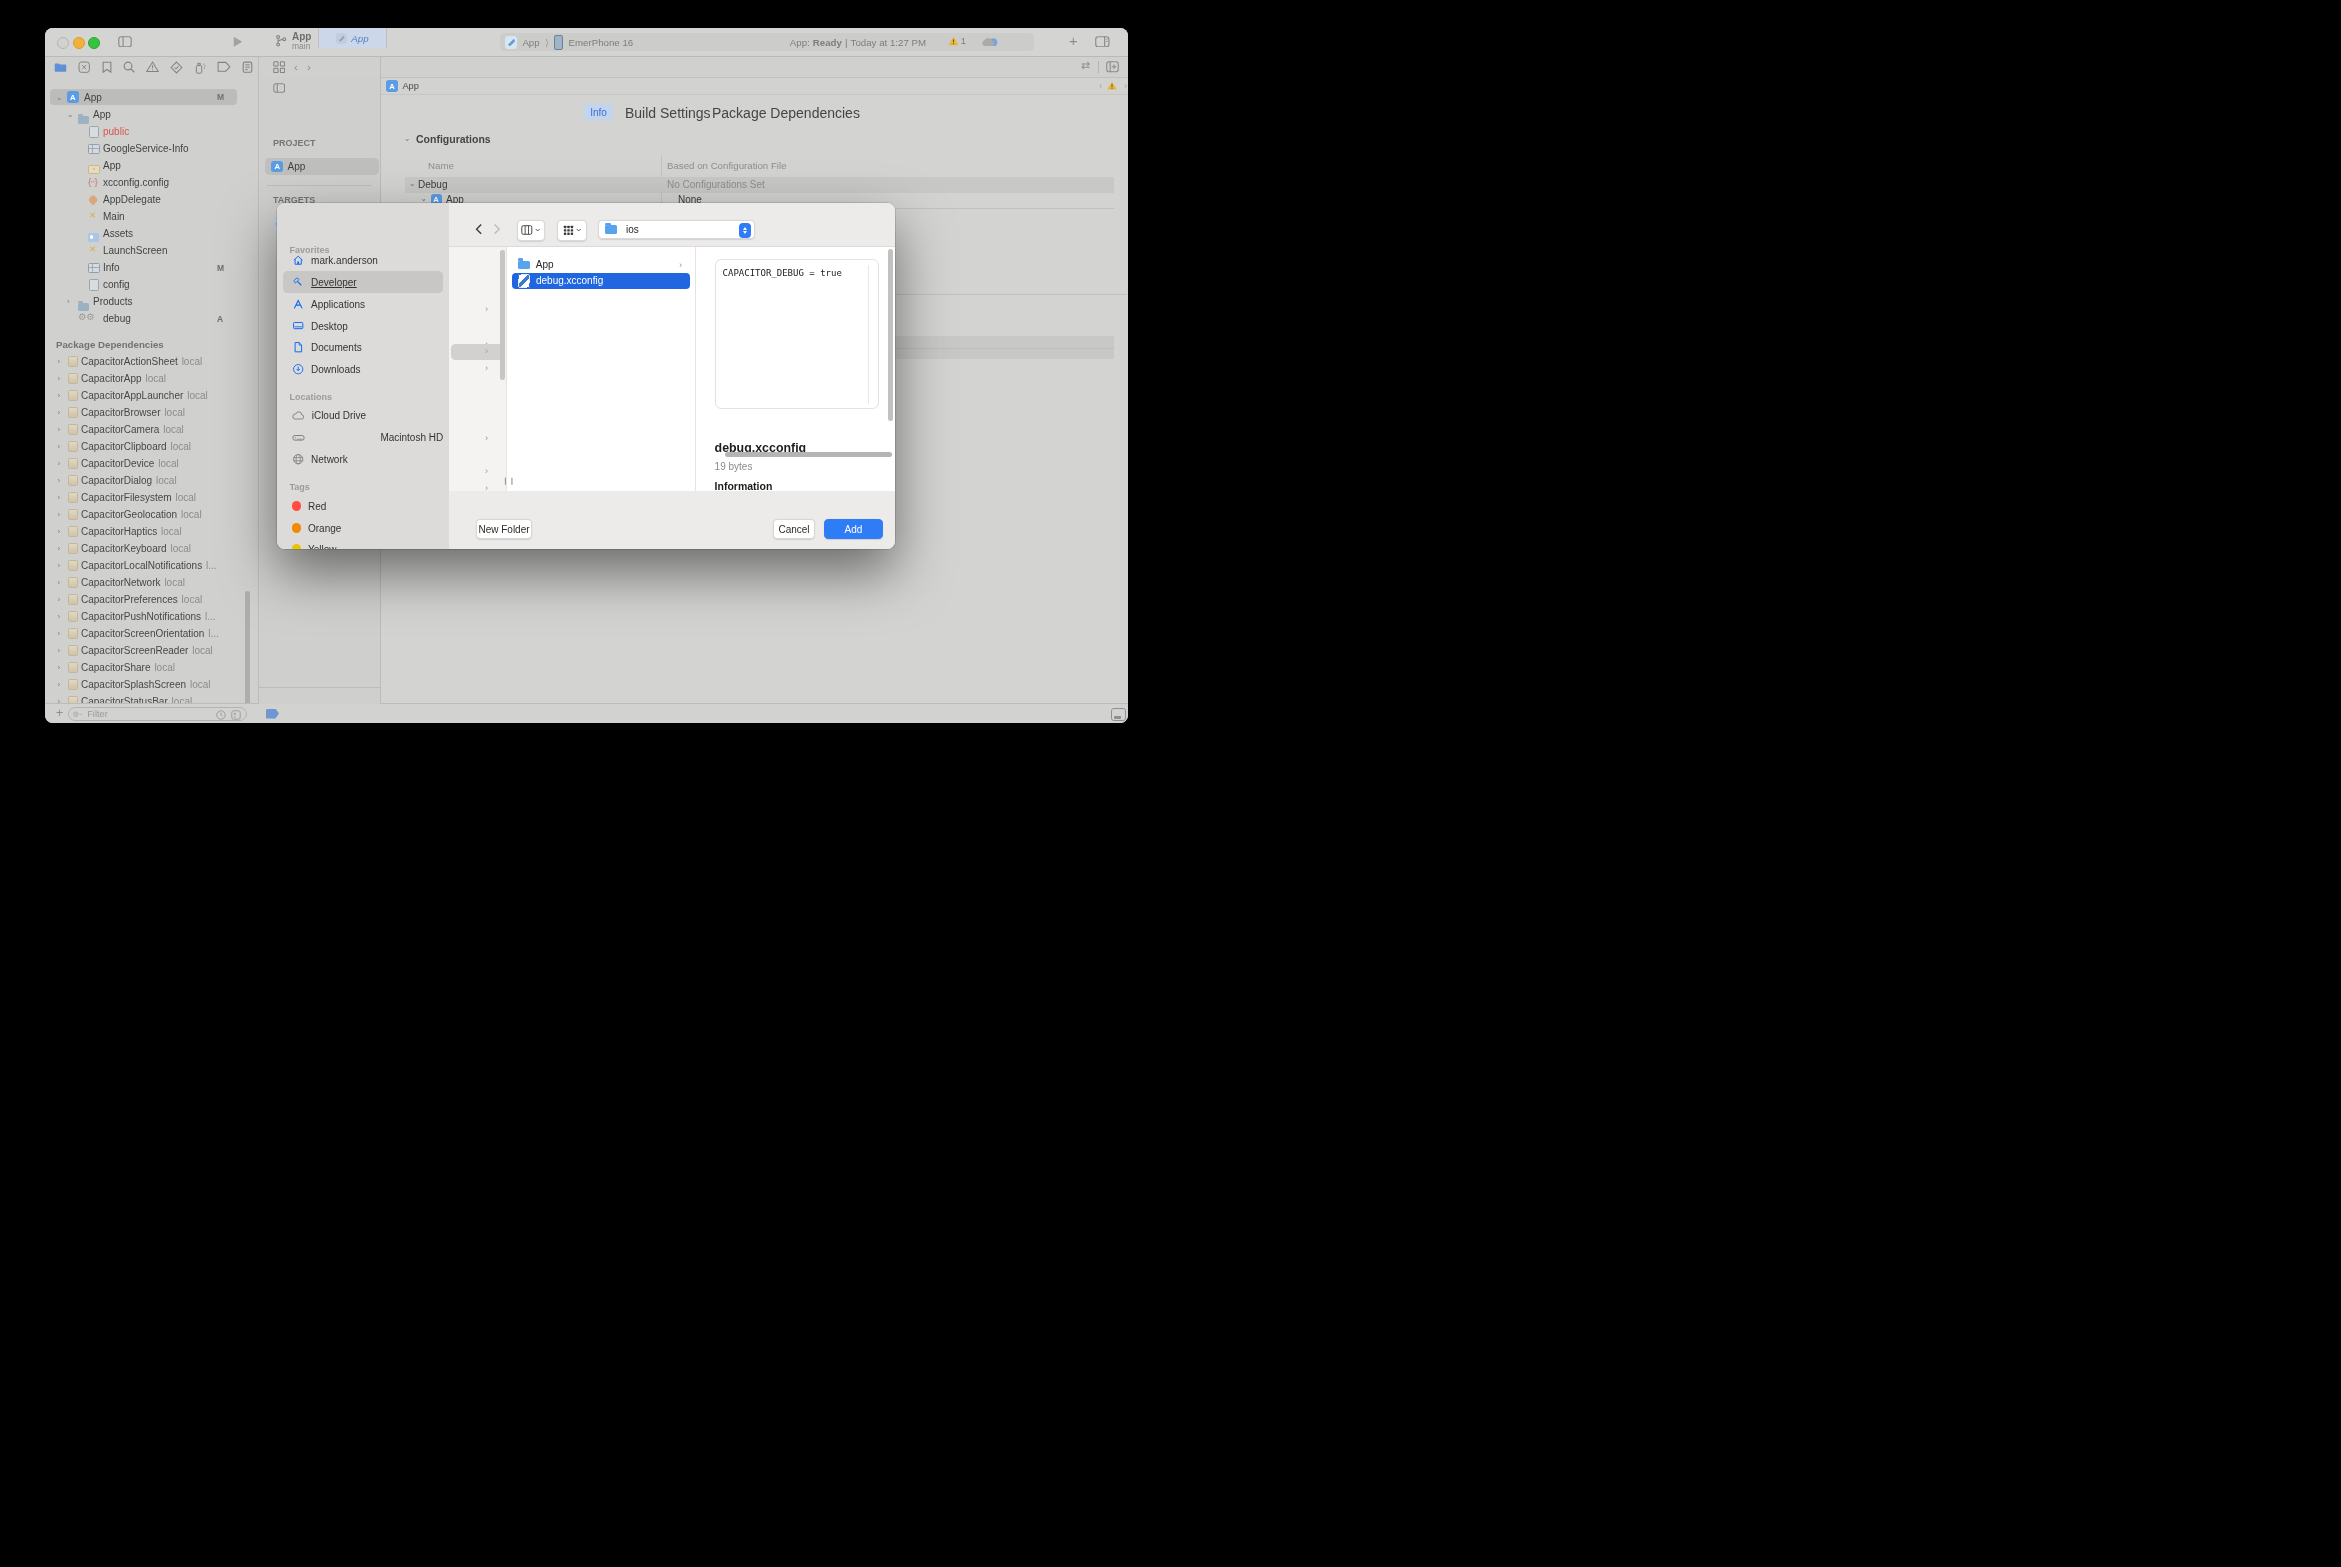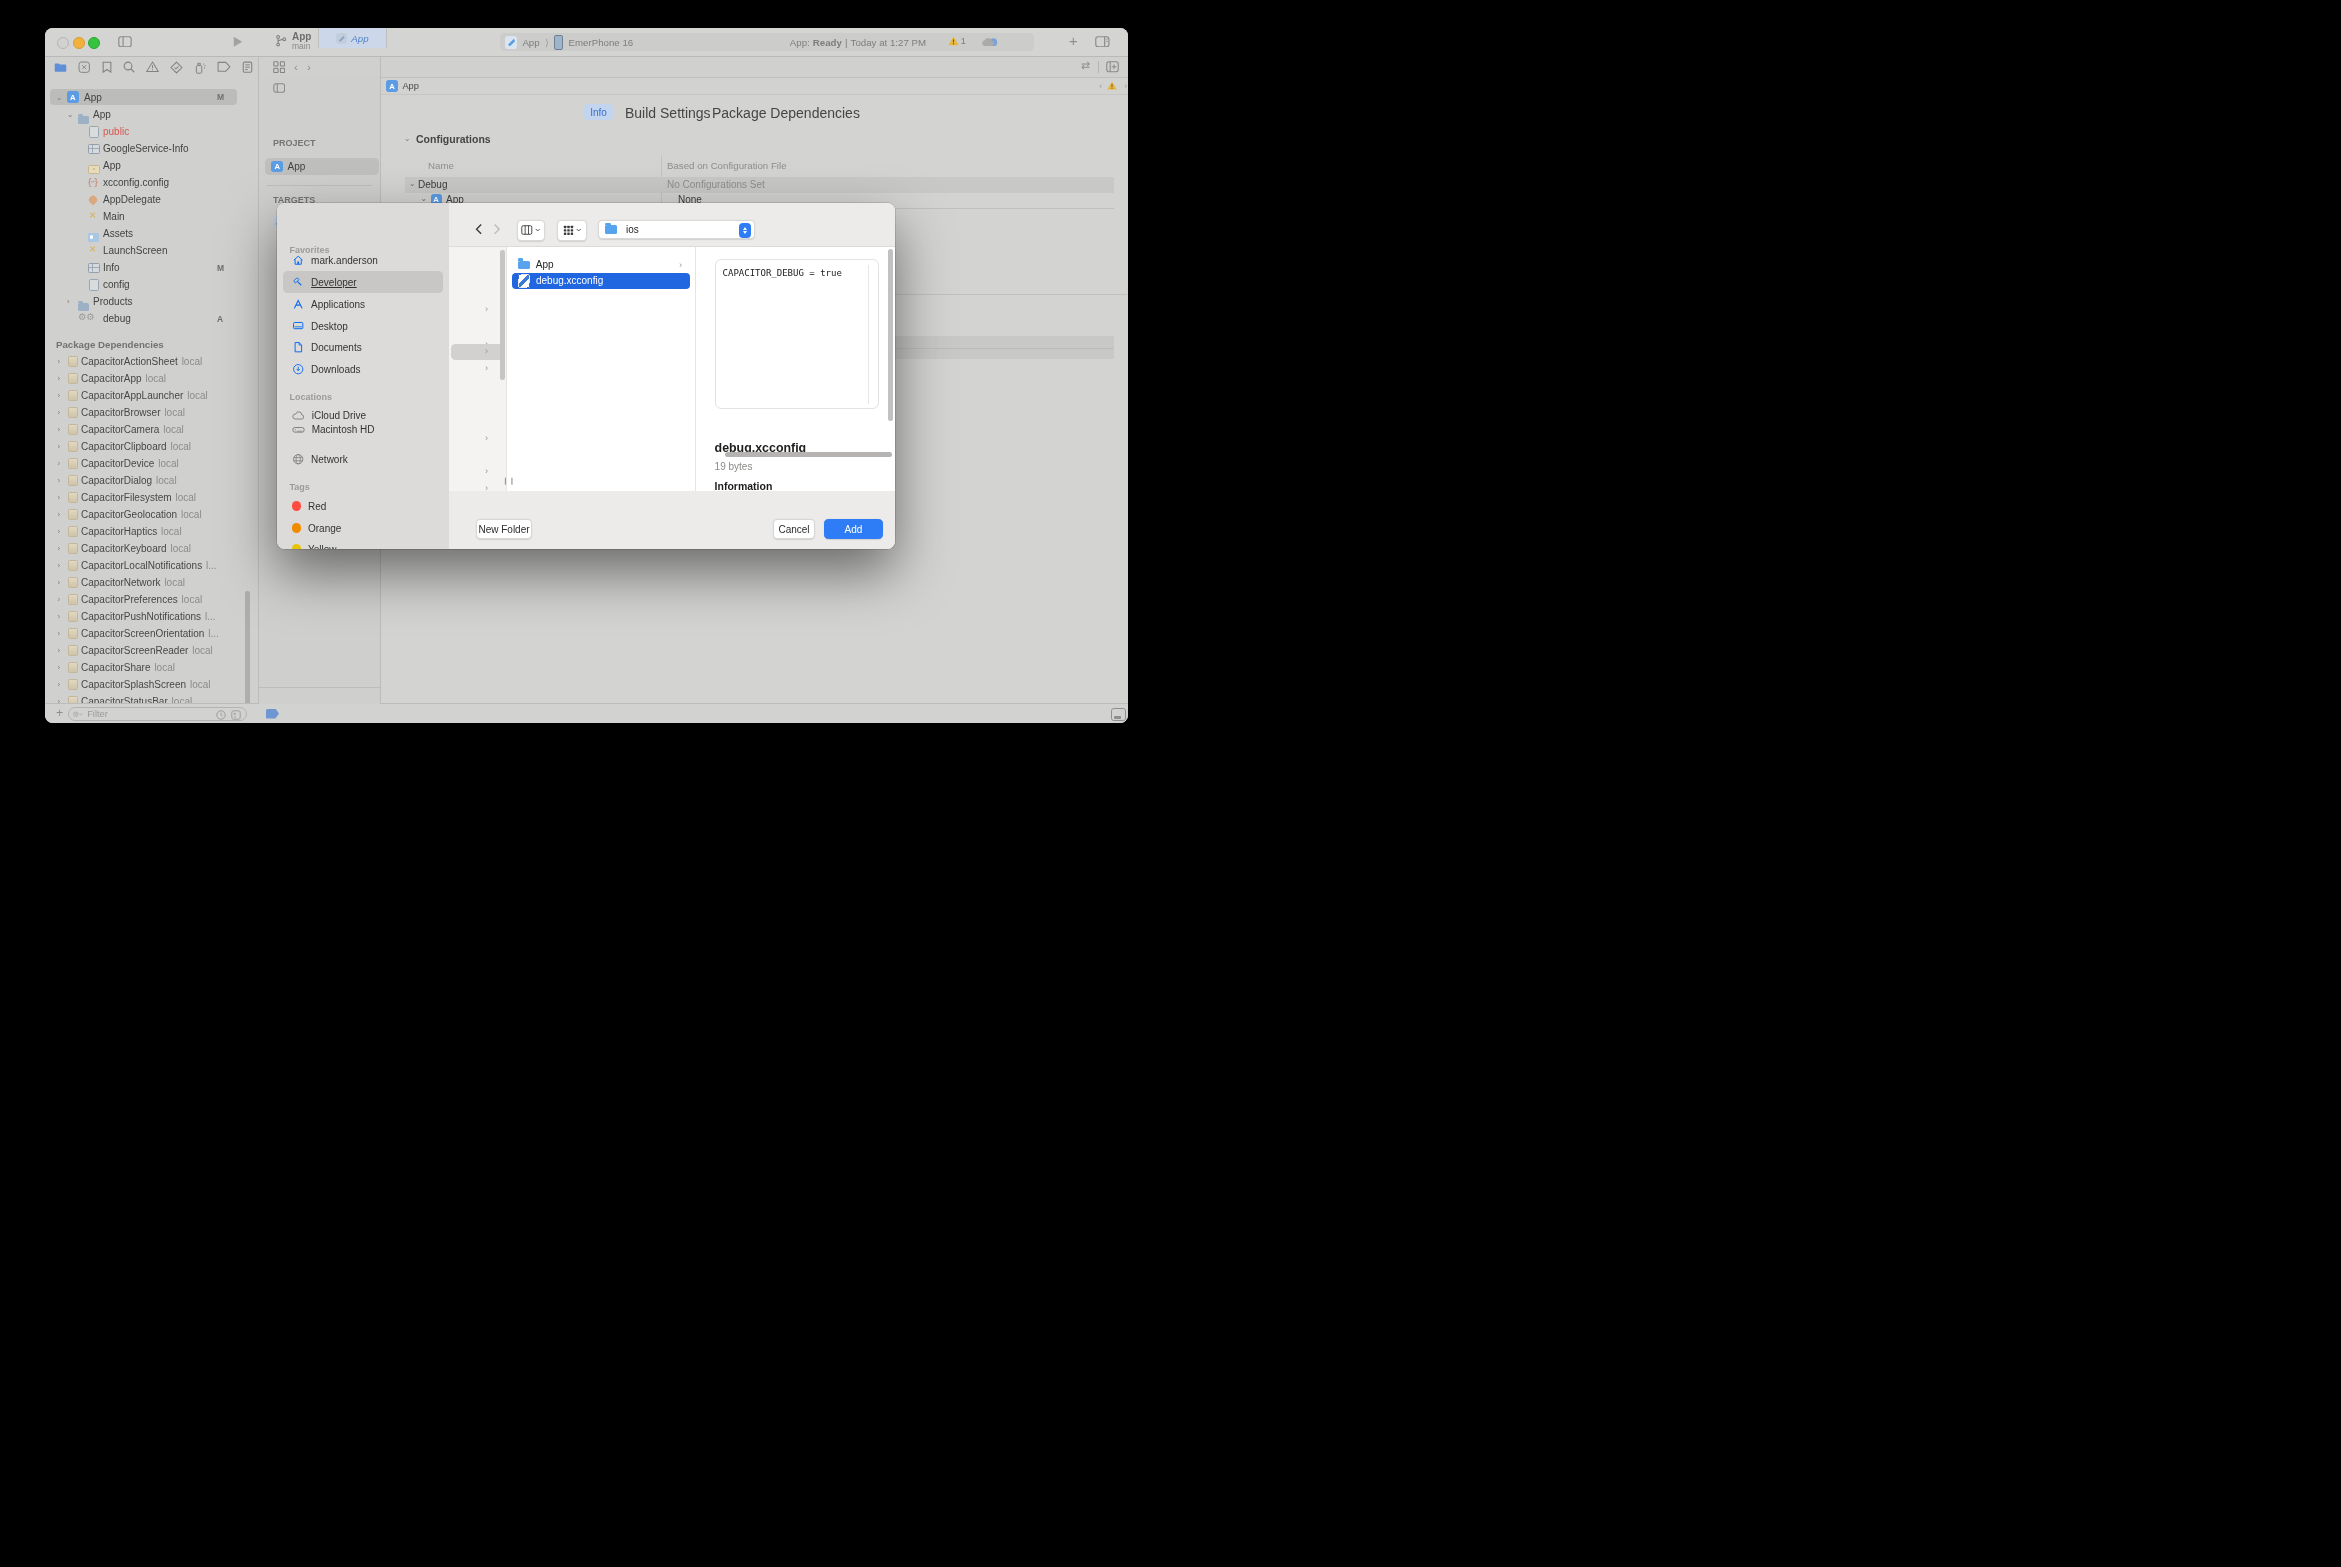--- a/index.html
+++ b/index.html
@@ -600,21 +600,21 @@
         <span>Downloads</span>
       </div>
 
       <div class="dshdr" style="top:189px;">Locations</div>
       <div class="dsitem" style="top:201px;">
         <svg width="13" height="11" viewBox="0 0 22 15">
               <path d="M5 13.5h11a3.5 3.5 0 0 0 .6-7A5.2 5.2 0 0 0 6.4 5 3.9 3.9 0 0 0 5 13.5z" fill="none" stroke="#7b7b79" stroke-width="1.5"></path>
             </svg>
         <span>iCloud Drive</span>
       </div>
-      <div class="dsitem" style="top:215px;">
+      <div class="dsitem" style="top:223px;justify-content:space-between;">
         <svg width="13" height="11" viewBox="0 0 20 16">
               <rect x="1.5" y="5" width="17" height="7" rx="2.5" fill="none" stroke="#7b7b79" stroke-width="1.5"></rect>
               <circle cx="5" cy="8.5" r=".9" fill="#7b7b79"></circle>
               <path d="M8 10.5h8" stroke="#7b7b79" stroke-width="1"></path>
             </svg>
         <span>Macintosh HD</span>
       </div>
       <div class="dsitem" style="top:245px;">
         <svg width="12.4" height="12.4" viewBox="0 0 20 20">
               <circle cx="10" cy="10" r="7.5" fill="none" stroke="#7b7b79" stroke-width="1.4"></circle>

